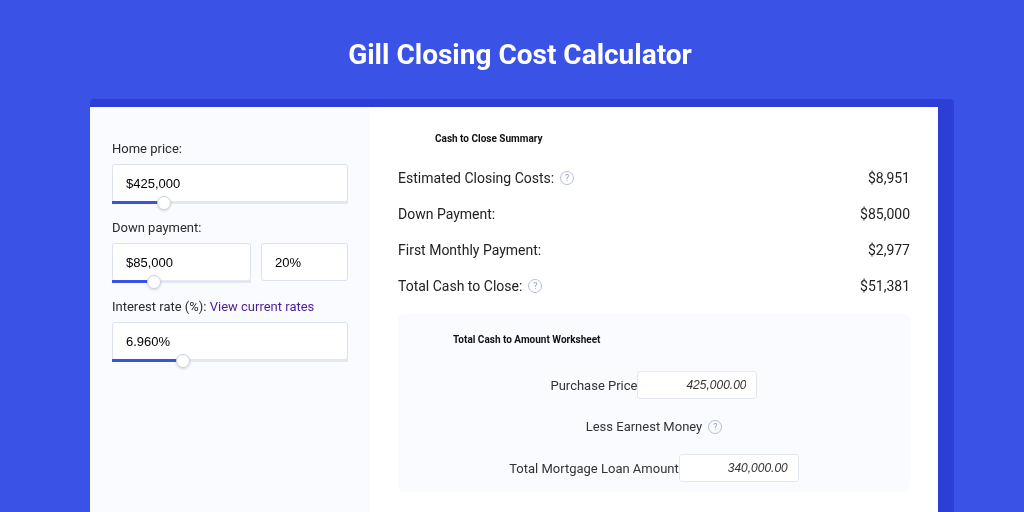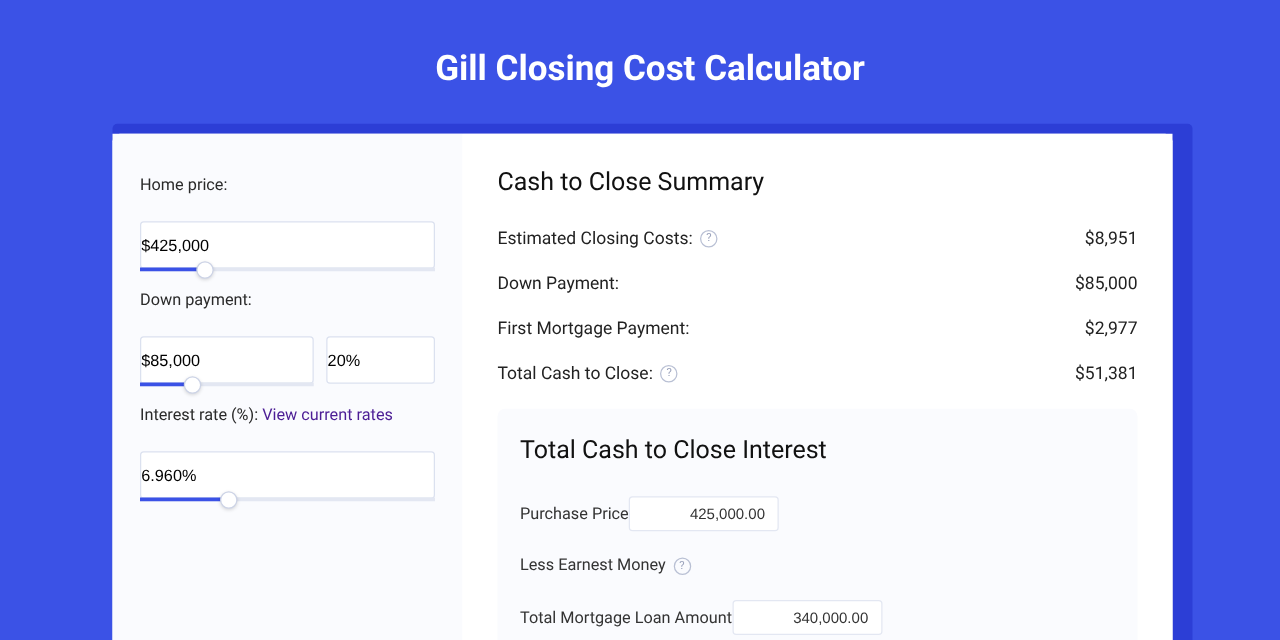--- a/index.html
+++ b/index.html
@@ -46,24 +46,23 @@
     font-size: 13px;
     color: #2a2a2a;
     margin-bottom: 8px;
     display: block;
   }
   .text-input {
     width: 100%;
     height: 38px;
     border: 1px solid #dbe1ef;
     border-radius: 3px;
-    padding: 0 0;
+    padding: 0 13px;
     font-size: 13px;
     background: #fff;
-    margin-top: 13px;
   }
   .input-with-slider { position: relative; }
   .slider-track {
     position: absolute;
     left: 0; right: 0; bottom: -2px;
     height: 3px;
     background: #e3e7f2;
   }
   .slider-fill {
     position: absolute;
@@ -79,24 +78,25 @@
     border: 1px solid #ccd3e6;
     border-radius: 50%;
     box-shadow: 0 1px 3px rgba(0,0,0,0.15);
     transform: translateX(-50%);
   }
   .dp-row { display: flex; gap: 10px; }
   .dp-amount { flex: 1.6; position: relative; }
   .dp-pct { flex: 1; }
   .link { color: #4c1d95; text-decoration: none; font-size: 13px; }
   .section-title {
-    font-size: 20px;
-    font-weight: 400;
+    font-size: 10px;
+    font-weight: 700;
     color: #111;
     margin-bottom: 16px;
+    margin-left: 37px;
   }
   .summary-row {
     display: flex;
     justify-content: space-between;
     align-items: center;
     padding: 10px 0;
     font-size: 14px;
     color: #222;
   }
   .summary-row.bold { font-weight: 400; }
@@ -112,36 +112,37 @@
     color: #9aa2bb;
   }
   .worksheet {
     background: #fafbfe;
     border-radius: 6px;
     padding: 20px 18px 0 18px;
     margin-top: 10px;
   }
   .ws-row {
     display: flex;
-    justify-content: flex-start;
+    justify-content: center;
     align-items: center;
     padding: 10px 0;
     font-size: 13px;
     color: #333;
   }
   .ws-input {
     width: 120px;
     height: 28px;
     border: 1px solid #e3e7f2;
     border-radius: 3px;
     text-align: right;
     padding: 0 10px;
     font-size: 12px;
     background: #fff;
     color: #333;
+    font-style: italic;
   }
 </style>
 </head>
 <body>
 
 <h1 class="page-title">Gill Closing Cost Calculator</h1>
 
 <div class="card-shadow">
 <div class="card">
 
@@ -202,35 +203,35 @@
 
     <div class="summary-row">
       <div class="summary-label">
         <span>Down Payment:</span>
       </div>
       <span>$85,000</span>
     </div>
 
     <div class="summary-row">
       <div class="summary-label">
-        <span>First Mortgage Payment:</span>
+        <span>First Monthly Payment:</span>
       </div>
       <span>$2,977</span>
     </div>
 
     <div class="summary-row bold">
       <div class="summary-label">
         <span>Total Cash to Close:</span>
         <span class="help-icon">?</span>
       </div>
       <span>$51,381</span>
     </div>
 
     <div class="worksheet">
-      <div class="section-title">Total Cash to Close Interest</div>
+      <div class="section-title">Total Cash to Amount Worksheet</div>
 
       <div class="ws-row">
         <div class="summary-label">
           <span>Purchase Price</span>
         </div>
         <input class="ws-input" value="425,000.00" style="">
       </div>
 
       <div class="ws-row">
         <div class="summary-label">

